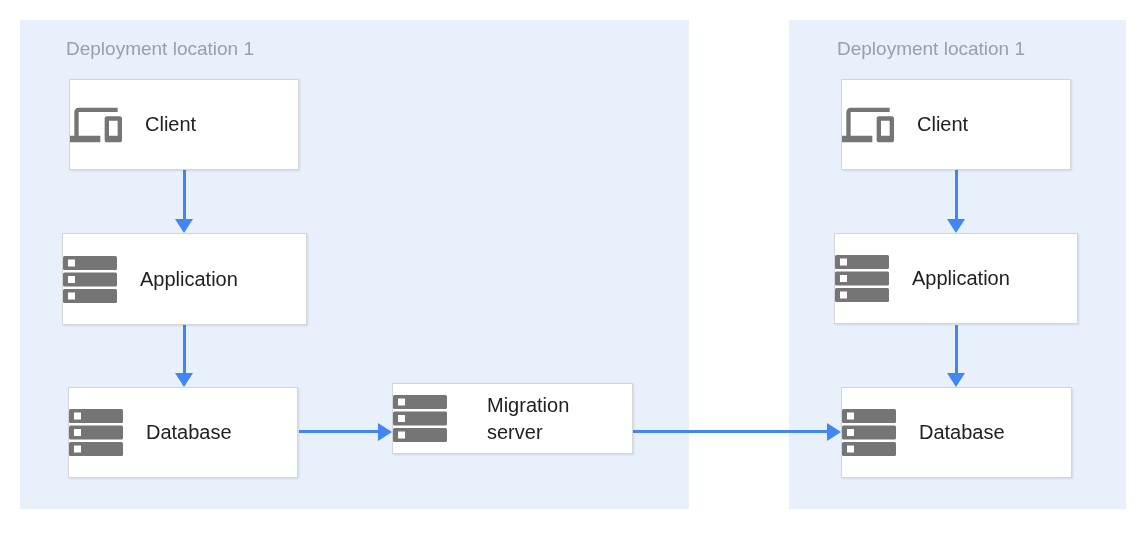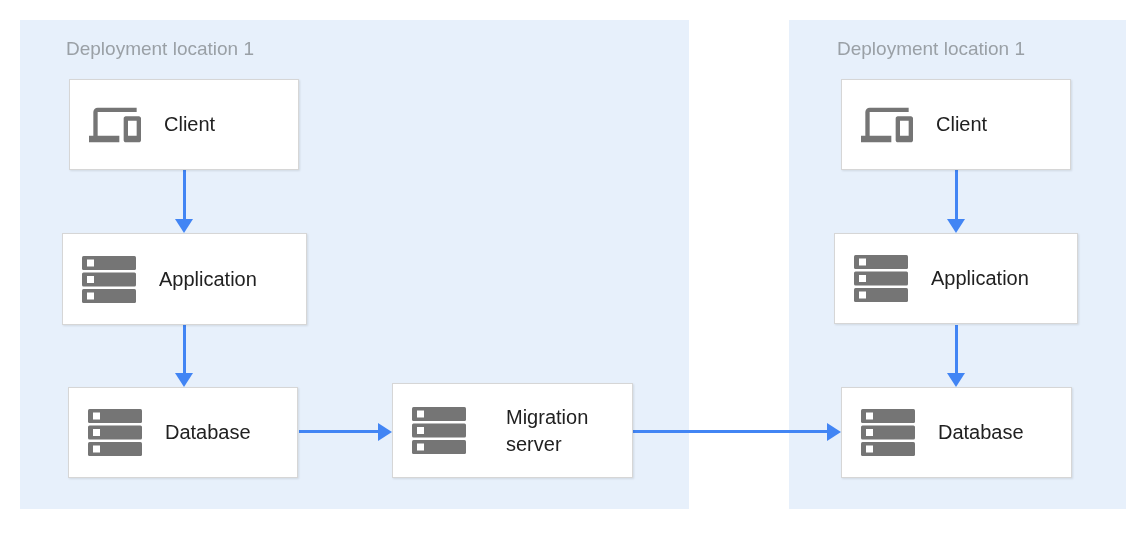--- a/index.html
+++ b/index.html
@@ -11,35 +11,35 @@
   #region-1{left:20px;top:20px;width:669px;height:489px;}
   #region-2{left:789px;top:20px;width:337px;height:489px;}
   .region-title{
     position:absolute;top:17px;left:20px;
     font-size:19px;line-height:1.25;color:var(--region-title,#9aa0a6);
     white-space:nowrap;
     margin-left:26px;
   }
   .node{
     position:absolute;box-sizing:border-box;
-    display:flex;align-items:center;gap:23px;padding-left:19px;
+    display:flex;align-items:center;gap:23px;
     background:var(--node-bg,#ffffff);
     border:1px solid var(--node-border,#d6d6d6);
     box-shadow:1px 1px 2px rgba(0,0,0,0.10);
   }
   .node .icon{display:flex;flex:0 0 auto;color:var(--icon,#757575);}
   .node .label{
     font-size:20px;line-height:27px;color:var(--node-label,#212121);
     white-space:nowrap;
   }
   .node.wrap .label{white-space:normal;max-width:104px;}
   #node-client-1{left:69px;top:79px;width:230px;height:91px;}
   #node-application-1{left:62px;top:233px;width:245px;height:92px;}
   #node-database-1{left:68px;top:387px;width:230px;height:91px;}
-  #node-migration-server{left:392px;top:383px;width:241px;height:95px;gap:40px;}
+  #node-migration-server{left:392px;top:383px;width:241px;height:71px;gap:40px;}
   #node-client-2{left:841px;top:79px;width:230px;height:91px;}
   #node-application-2{left:834px;top:233px;width:244px;height:91px;}
   #node-database-2{left:841px;top:387px;width:231px;height:91px;}
 
   .arrow{position:absolute;}
   .arrow .line{position:absolute;background:var(--arrow,#4285f4);}
   .arrow .head{position:absolute;width:0;height:0;}
   .arrow.v .line{left:50%;margin-left:-1.5px;width:3px;top:0;bottom:11px;}
   .arrow.v .head{
     left:50%;margin-left:-9px;bottom:0;

